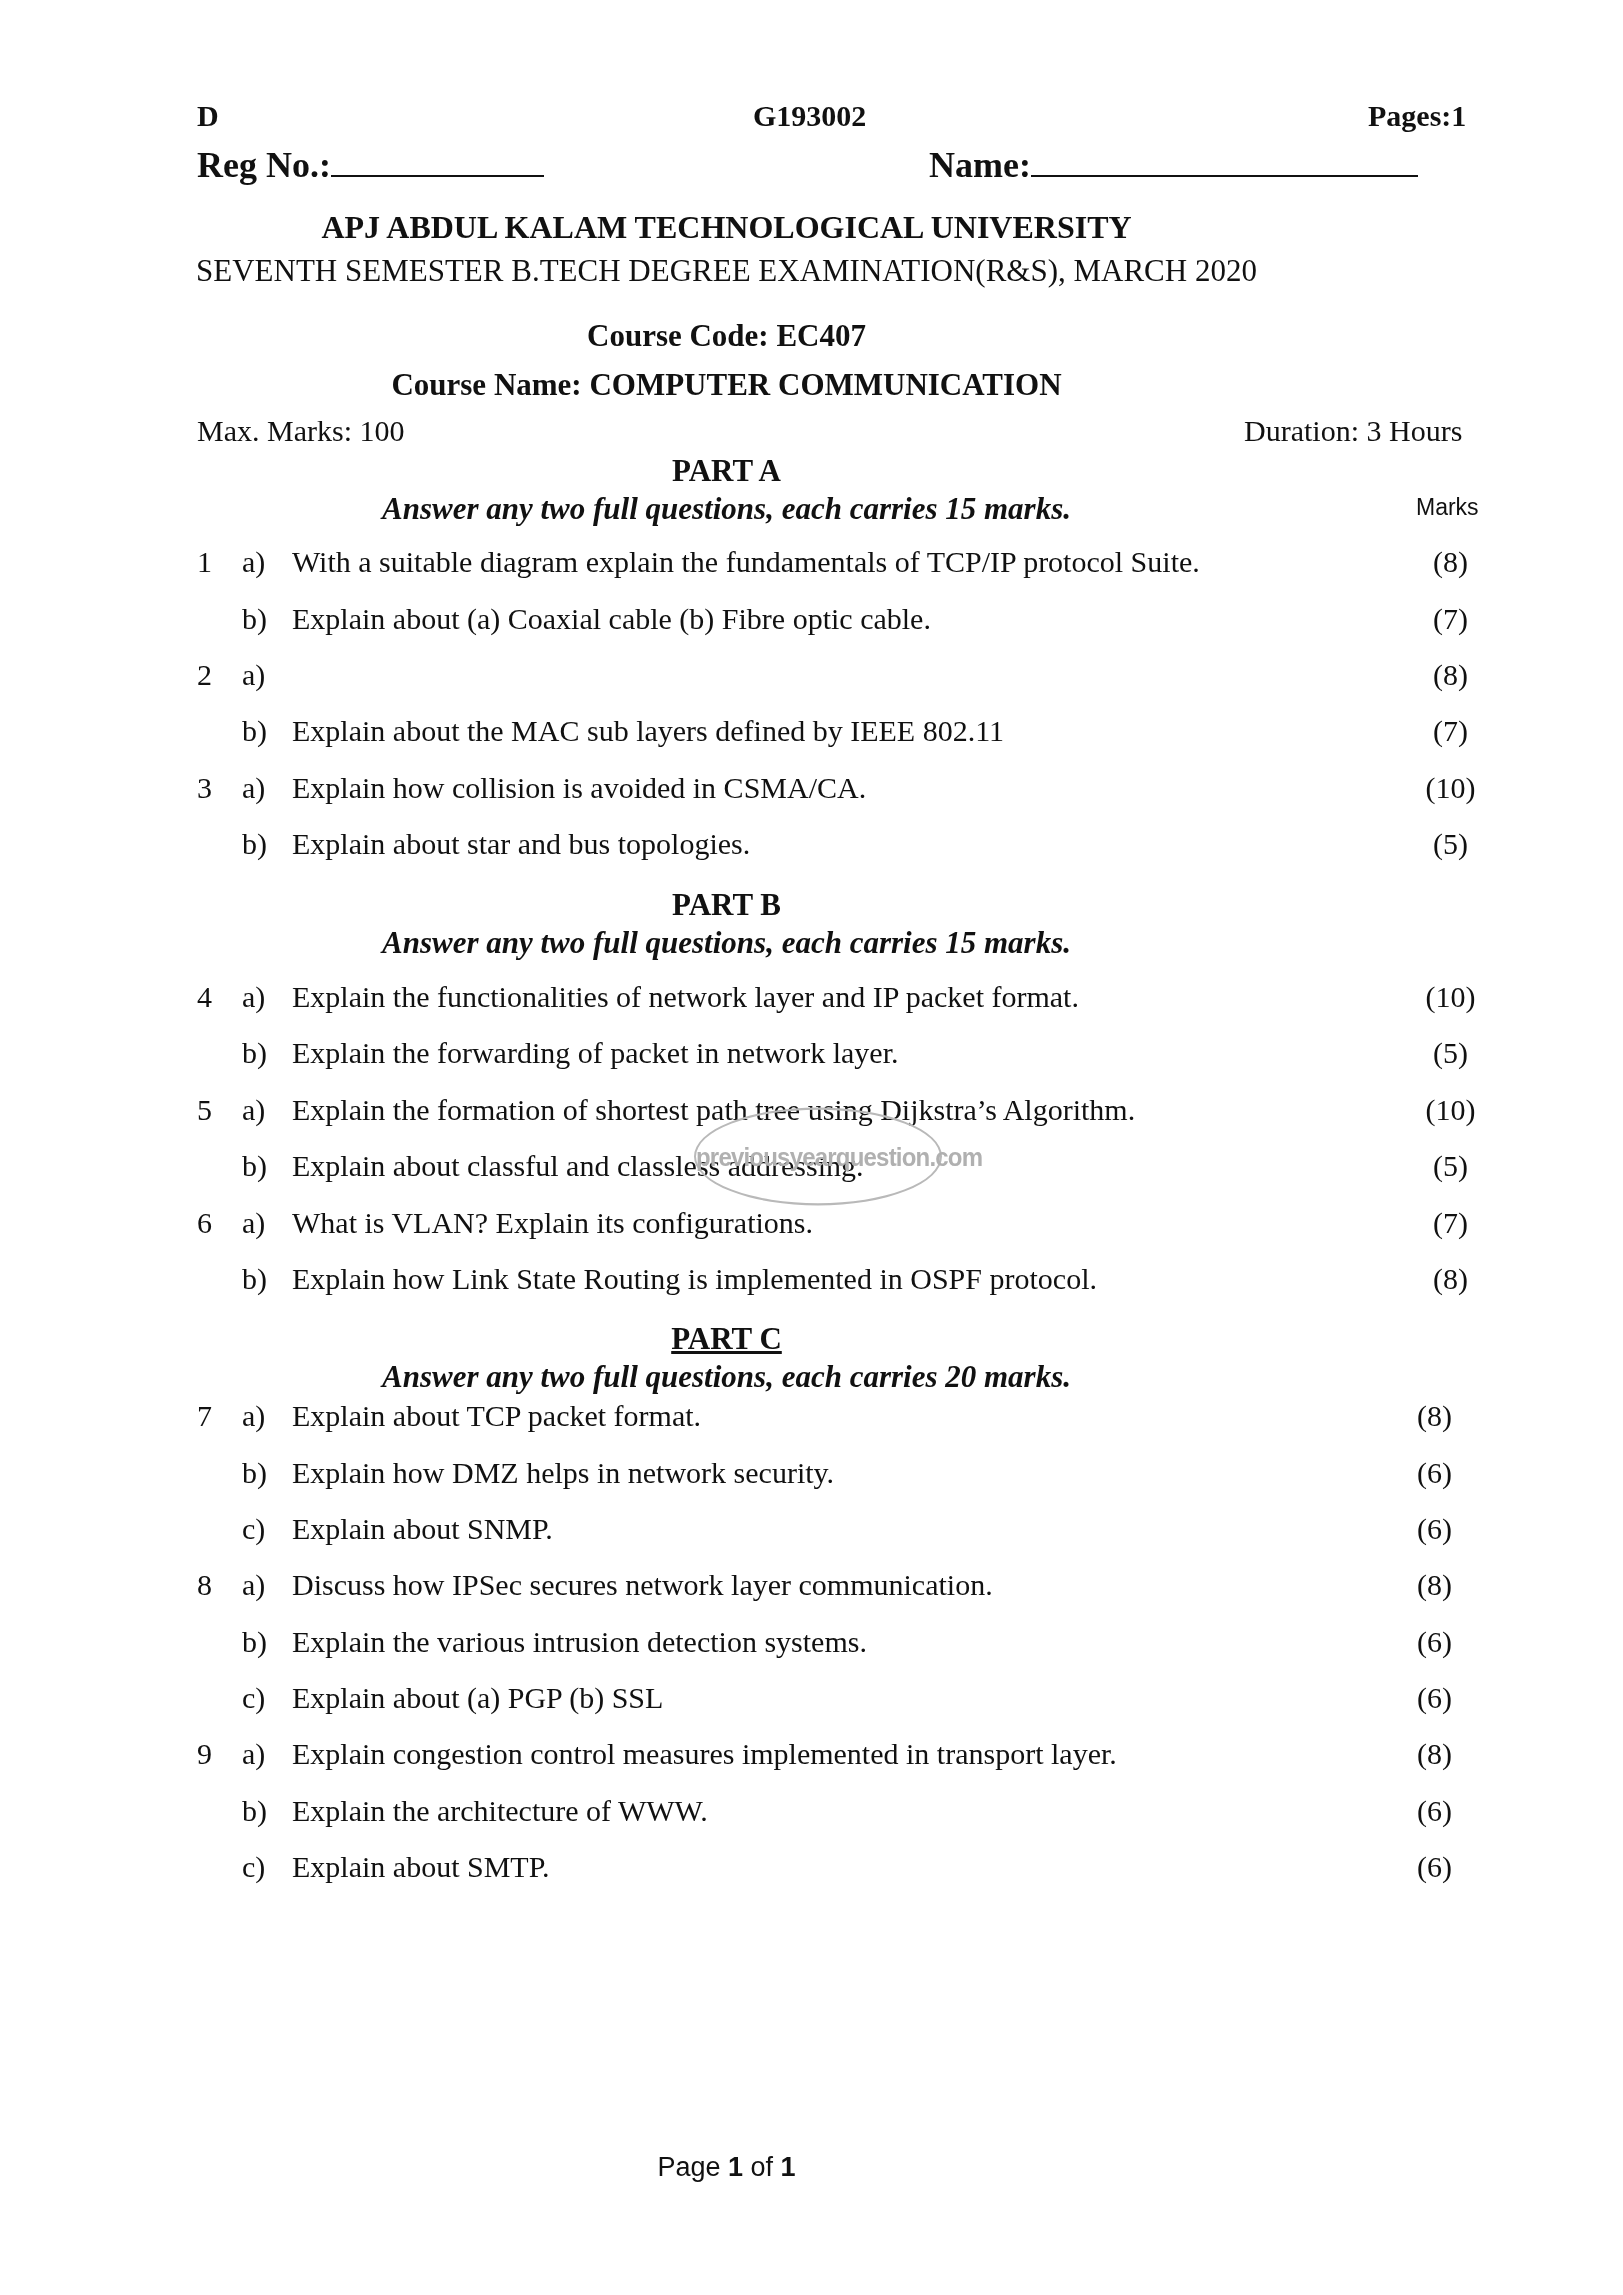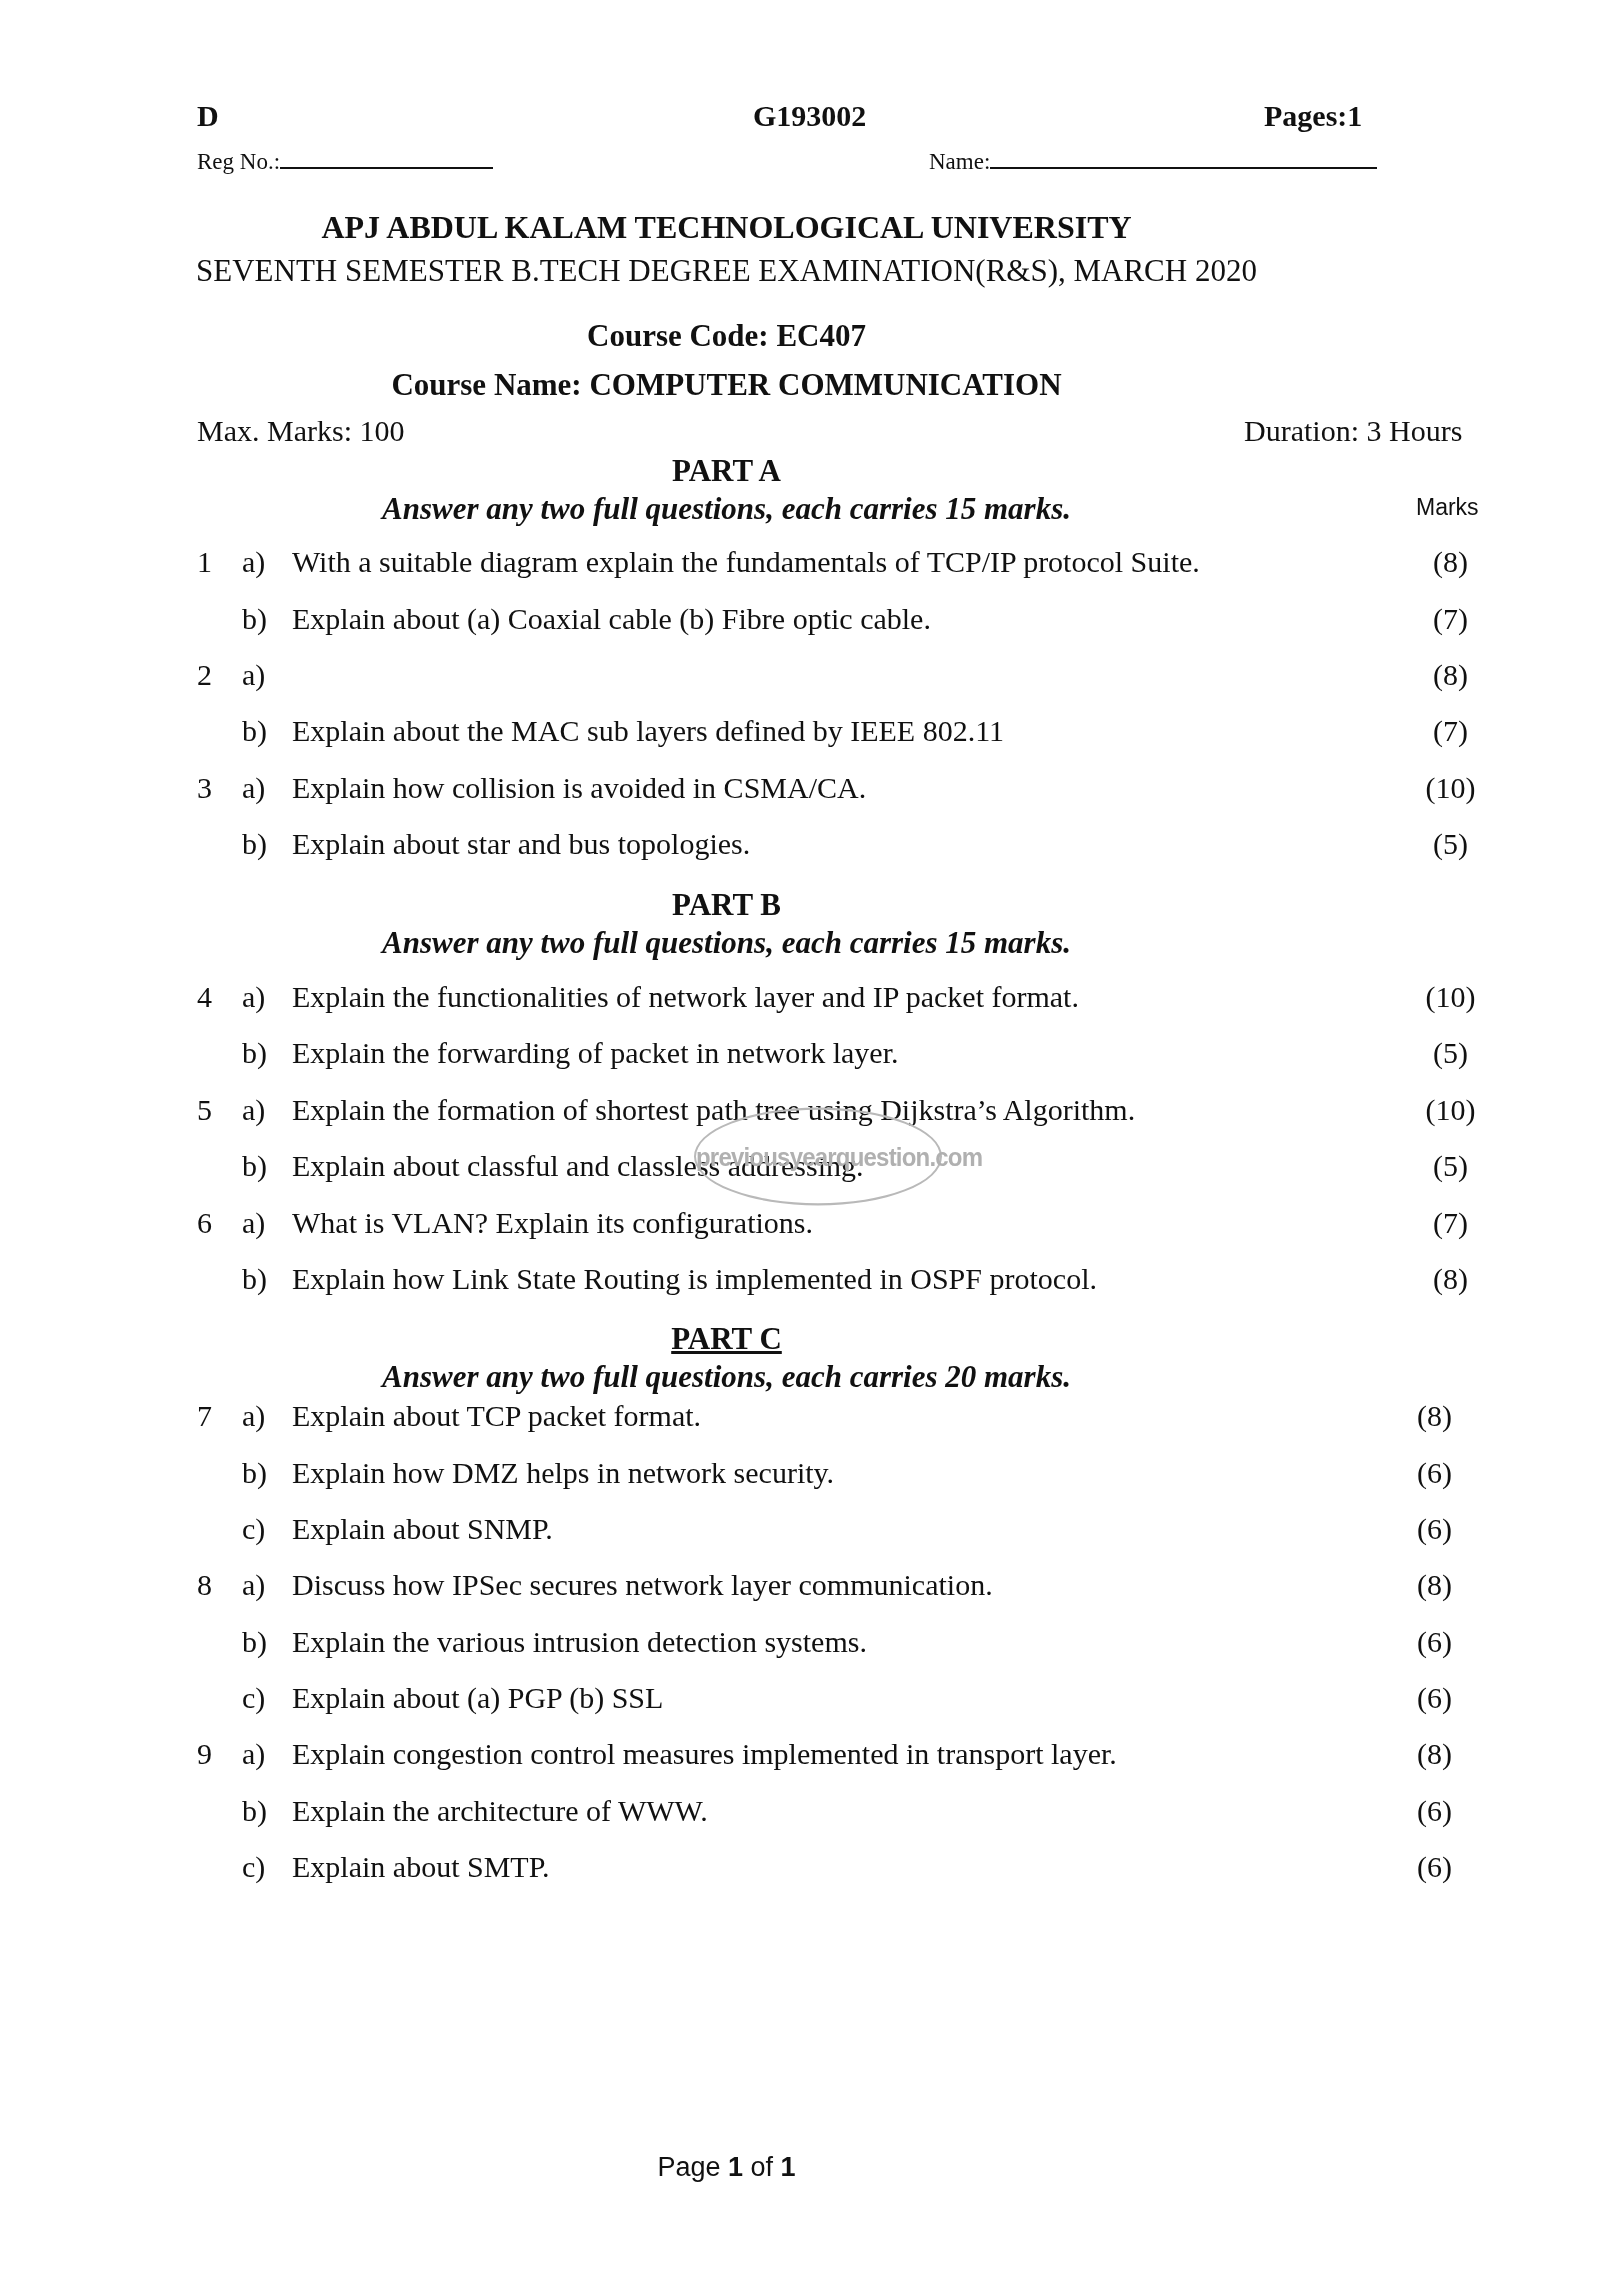--- a/index.html
+++ b/index.html
@@ -6,21 +6,21 @@
     body {
       width: 1623px; height: 2295px; position: relative; overflow: hidden;
       font-family: "Liberation Serif", "DejaVu Serif", serif;
       color: #111111;
     }
     .abs { position: absolute; }
     .center { left: 0; width: 1453px; text-align: center; }
 
     
     .hdr { font-size: 30px; font-weight: bold; top: 99px; }
-    .reg { font-size: 23px; top: 144px; }
+    .reg { font-size: 36px; top: 144px; font-weight: bold; }
     .blank { display: inline-block; border-bottom: 2.4px solid #111; vertical-align: baseline; height: 23px; }
 
     .univ { font-size: 32px; font-weight: bold; top: 209px; }
     .sem { font-size: 31px; top: 253px; }
     .ccode { font-size: 31px; font-weight: bold; top: 318px; }
     .cname { font-size: 31px; font-weight: bold; top: 367px; }
     .meta { font-size: 30px; top: 414px; }
 
     .part-title { font-size: 31px; font-weight: bold; }
     .part-instr { font-size: 31px; font-weight: bold; font-style: italic; }
@@ -41,21 +41,21 @@
     }
     .footer {
       font-family: "Liberation Sans", "DejaVu Sans", sans-serif; font-size: 27px; top: 2152px;
     }
   </style>
 </head>
 <body>
 
 <div class="abs hdr" style="left:197px;">D</div>
 <div class="abs hdr" style="left:753px;">G193002</div>
-<div class="abs hdr" style="left:1264px;text-align:right;">Pages:1</div>
+<div class="abs hdr" style="left:1368px;text-align:right;">Pages:1</div>
 
 <div class="abs reg" style="left:197px;">
   <span>Reg No.:</span><span class="blank" style="width:213px;"></span>
 </div>
 <div class="abs reg" style="left:929px;">
   <span>Name:</span><span class="blank" style="width:387px;"></span>
 </div>
 
 <div class="abs center univ">APJ ABDUL KALAM TECHNOLOGICAL UNIVERSITY</div>
 <div class="abs center sem">SEVENTH SEMESTER B.TECH DEGREE EXAMINATION(R&amp;S), MARCH 2020</div>

